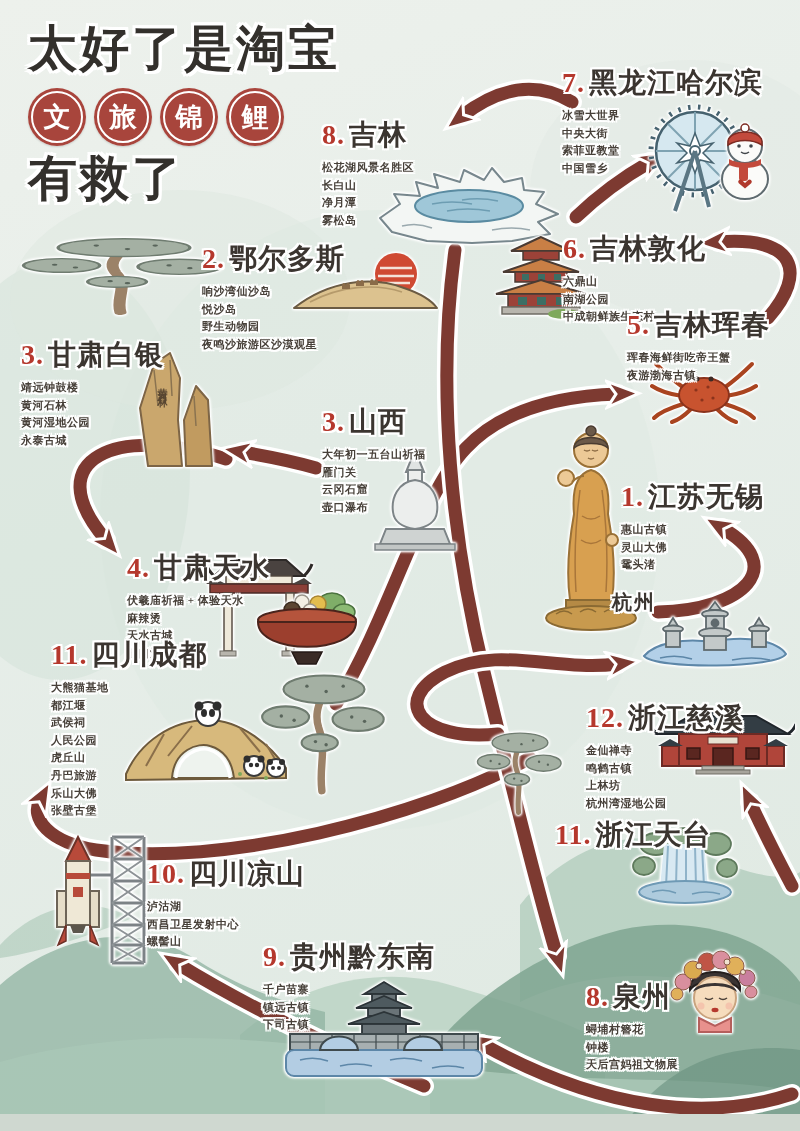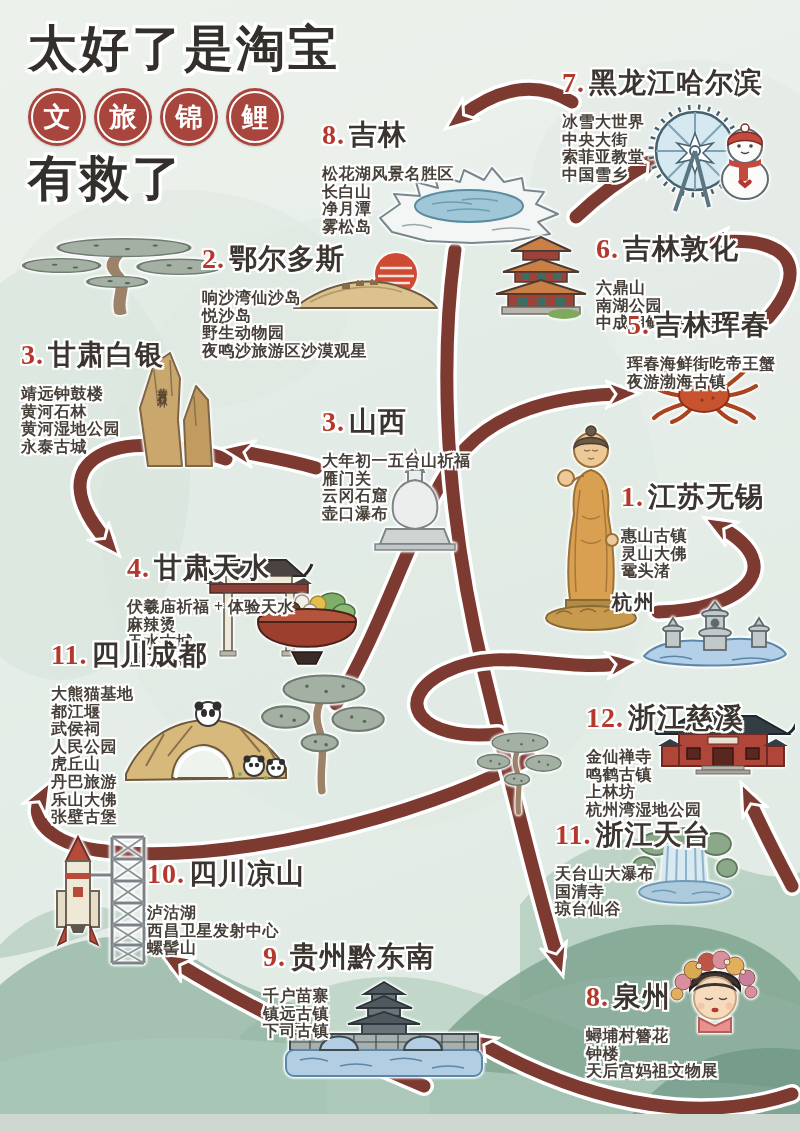--- a/index.html
+++ b/index.html
@@ -12,21 +12,21 @@
   
   .ow{text-shadow:-2px -2px 0 #fff,2px -2px 0 #fff,-2px 2px 0 #fff,2px 2px 0 #fff,
       -2px 0 0 #fff,2px 0 0 #fff,0 -2px 0 #fff,0 2px 0 #fff;}
   .ow3{text-shadow:-3px -3px 0 #fff,3px -3px 0 #fff,-3px 3px 0 #fff,3px 3px 0 #fff,
       -3px 0 0 #fff,3px 0 0 #fff,0 -3px 0 #fff,0 3px 0 #fff;}
   .main-title{font-size:49px;font-weight:800;letter-spacing:3px;color:#33302c;line-height:1.1;}
   .loc{position:absolute;}
   .loc-title{font-size:28px;font-weight:800;white-space:nowrap;letter-spacing:1px;}
   .loc-title .num{color:#b5382d;margin-right:4px;}
   .loc-title .nm{color:#3b3530;}
-  .loc-items{list-style:none;margin:11px 0 0;padding:0;font-size:16px;font-weight:700;
+  .loc-items{list-style:none;margin:5px 0 0;padding:0;font-size:11px;font-weight:700;
     color:#474039;line-height:17.6px;white-space:nowrap;letter-spacing:0.5px;}
   .city-label{font-size:20px;font-weight:800;color:#3b3530;letter-spacing:2px;}
   
   .stamp-row{position:absolute;left:28px;top:88px;display:flex;gap:8px;}
   .stamp{width:58px;height:58px;border-radius:50%;background:#fff;
     box-shadow:0 1px 2px rgba(0,0,0,.15);display:flex;align-items:center;justify-content:center;}
   .stamp-inner{width:48px;height:48px;border-radius:50%;background:#a8453c;
     border:2px solid #fff;box-shadow:0 0 0 3px #a8453c;
     display:flex;align-items:center;justify-content:center;
     color:#fff;font-size:27px;font-weight:800;}
@@ -487,21 +487,21 @@
       <span class="num">8.</span><span class="nm">吉林</span>
     </div>
     <ul class="loc-items ow">
       <li>松花湖风景名胜区</li>
       <li>长白山</li>
       <li>净月潭</li>
       <li>雾松岛</li>
     </ul>
   </div>
 
-  <div class="loc" style="left:596px;top:230px">
+  <div class="loc" style="left:563px;top:230px">
     <div class="loc-title ow">
       <span class="num">6.</span><span class="nm">吉林敦化</span>
     </div>
     <ul class="loc-items ow">
       <li>六鼎山</li>
       <li>南湖公园</li>
       <li>中成朝鲜族生态村</li>
     </ul>
   </div>
 
@@ -585,25 +585,20 @@
       <li>鸣鹤古镇</li>
       <li>上林坊</li>
       <li>杭州湾湿地公园</li>
     </ul>
   </div>
 
   <div class="loc" style="left:555px;top:816px">
     <div class="loc-title ow">
       <span class="num">11.</span><span class="nm">浙江天台</span>
     </div>
-    <ul class="loc-items ow">
-      <li>天台山大瀑布</li>
-      <li>国清寺</li>
-      <li>琼台仙谷</li>
-    </ul>
   </div>
 
   <div class="loc" style="left:51px;top:636px">
     <div class="loc-title ow">
       <span class="num">11.</span><span class="nm">四川成都</span>
     </div>
     <ul class="loc-items ow">
       <li>大熊猫基地</li>
       <li>都江堰</li>
       <li>武侯祠</li>

